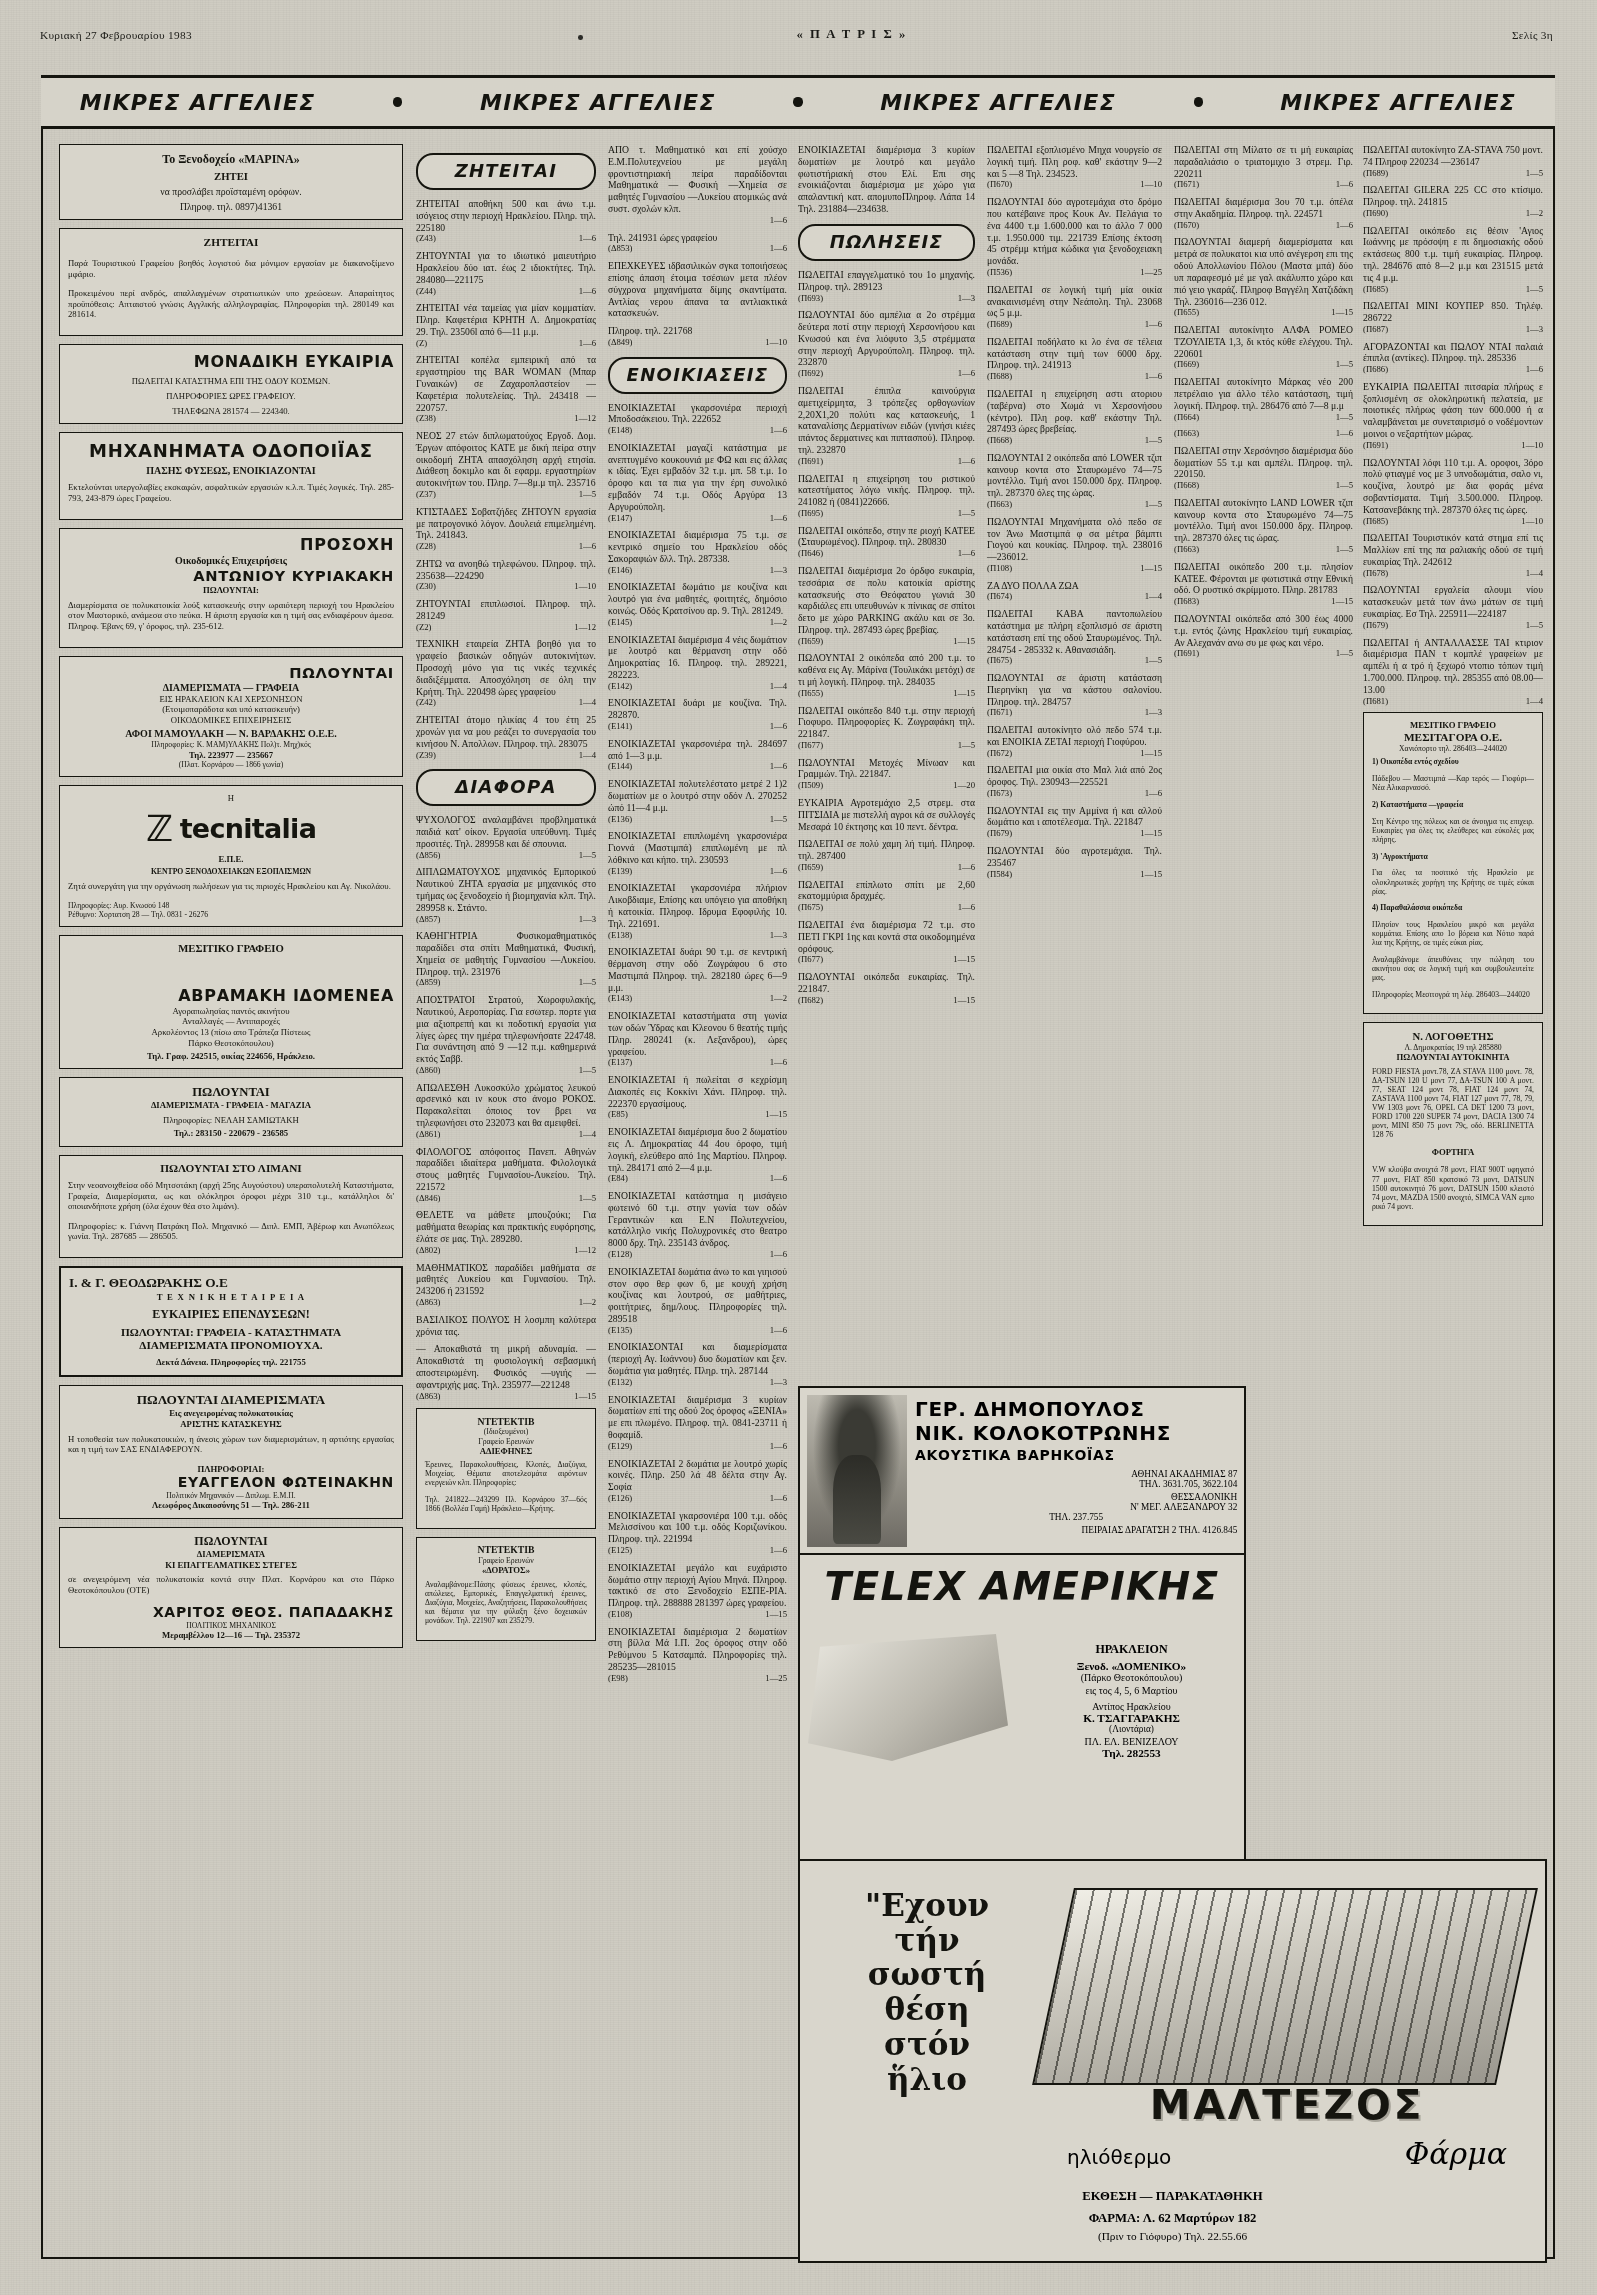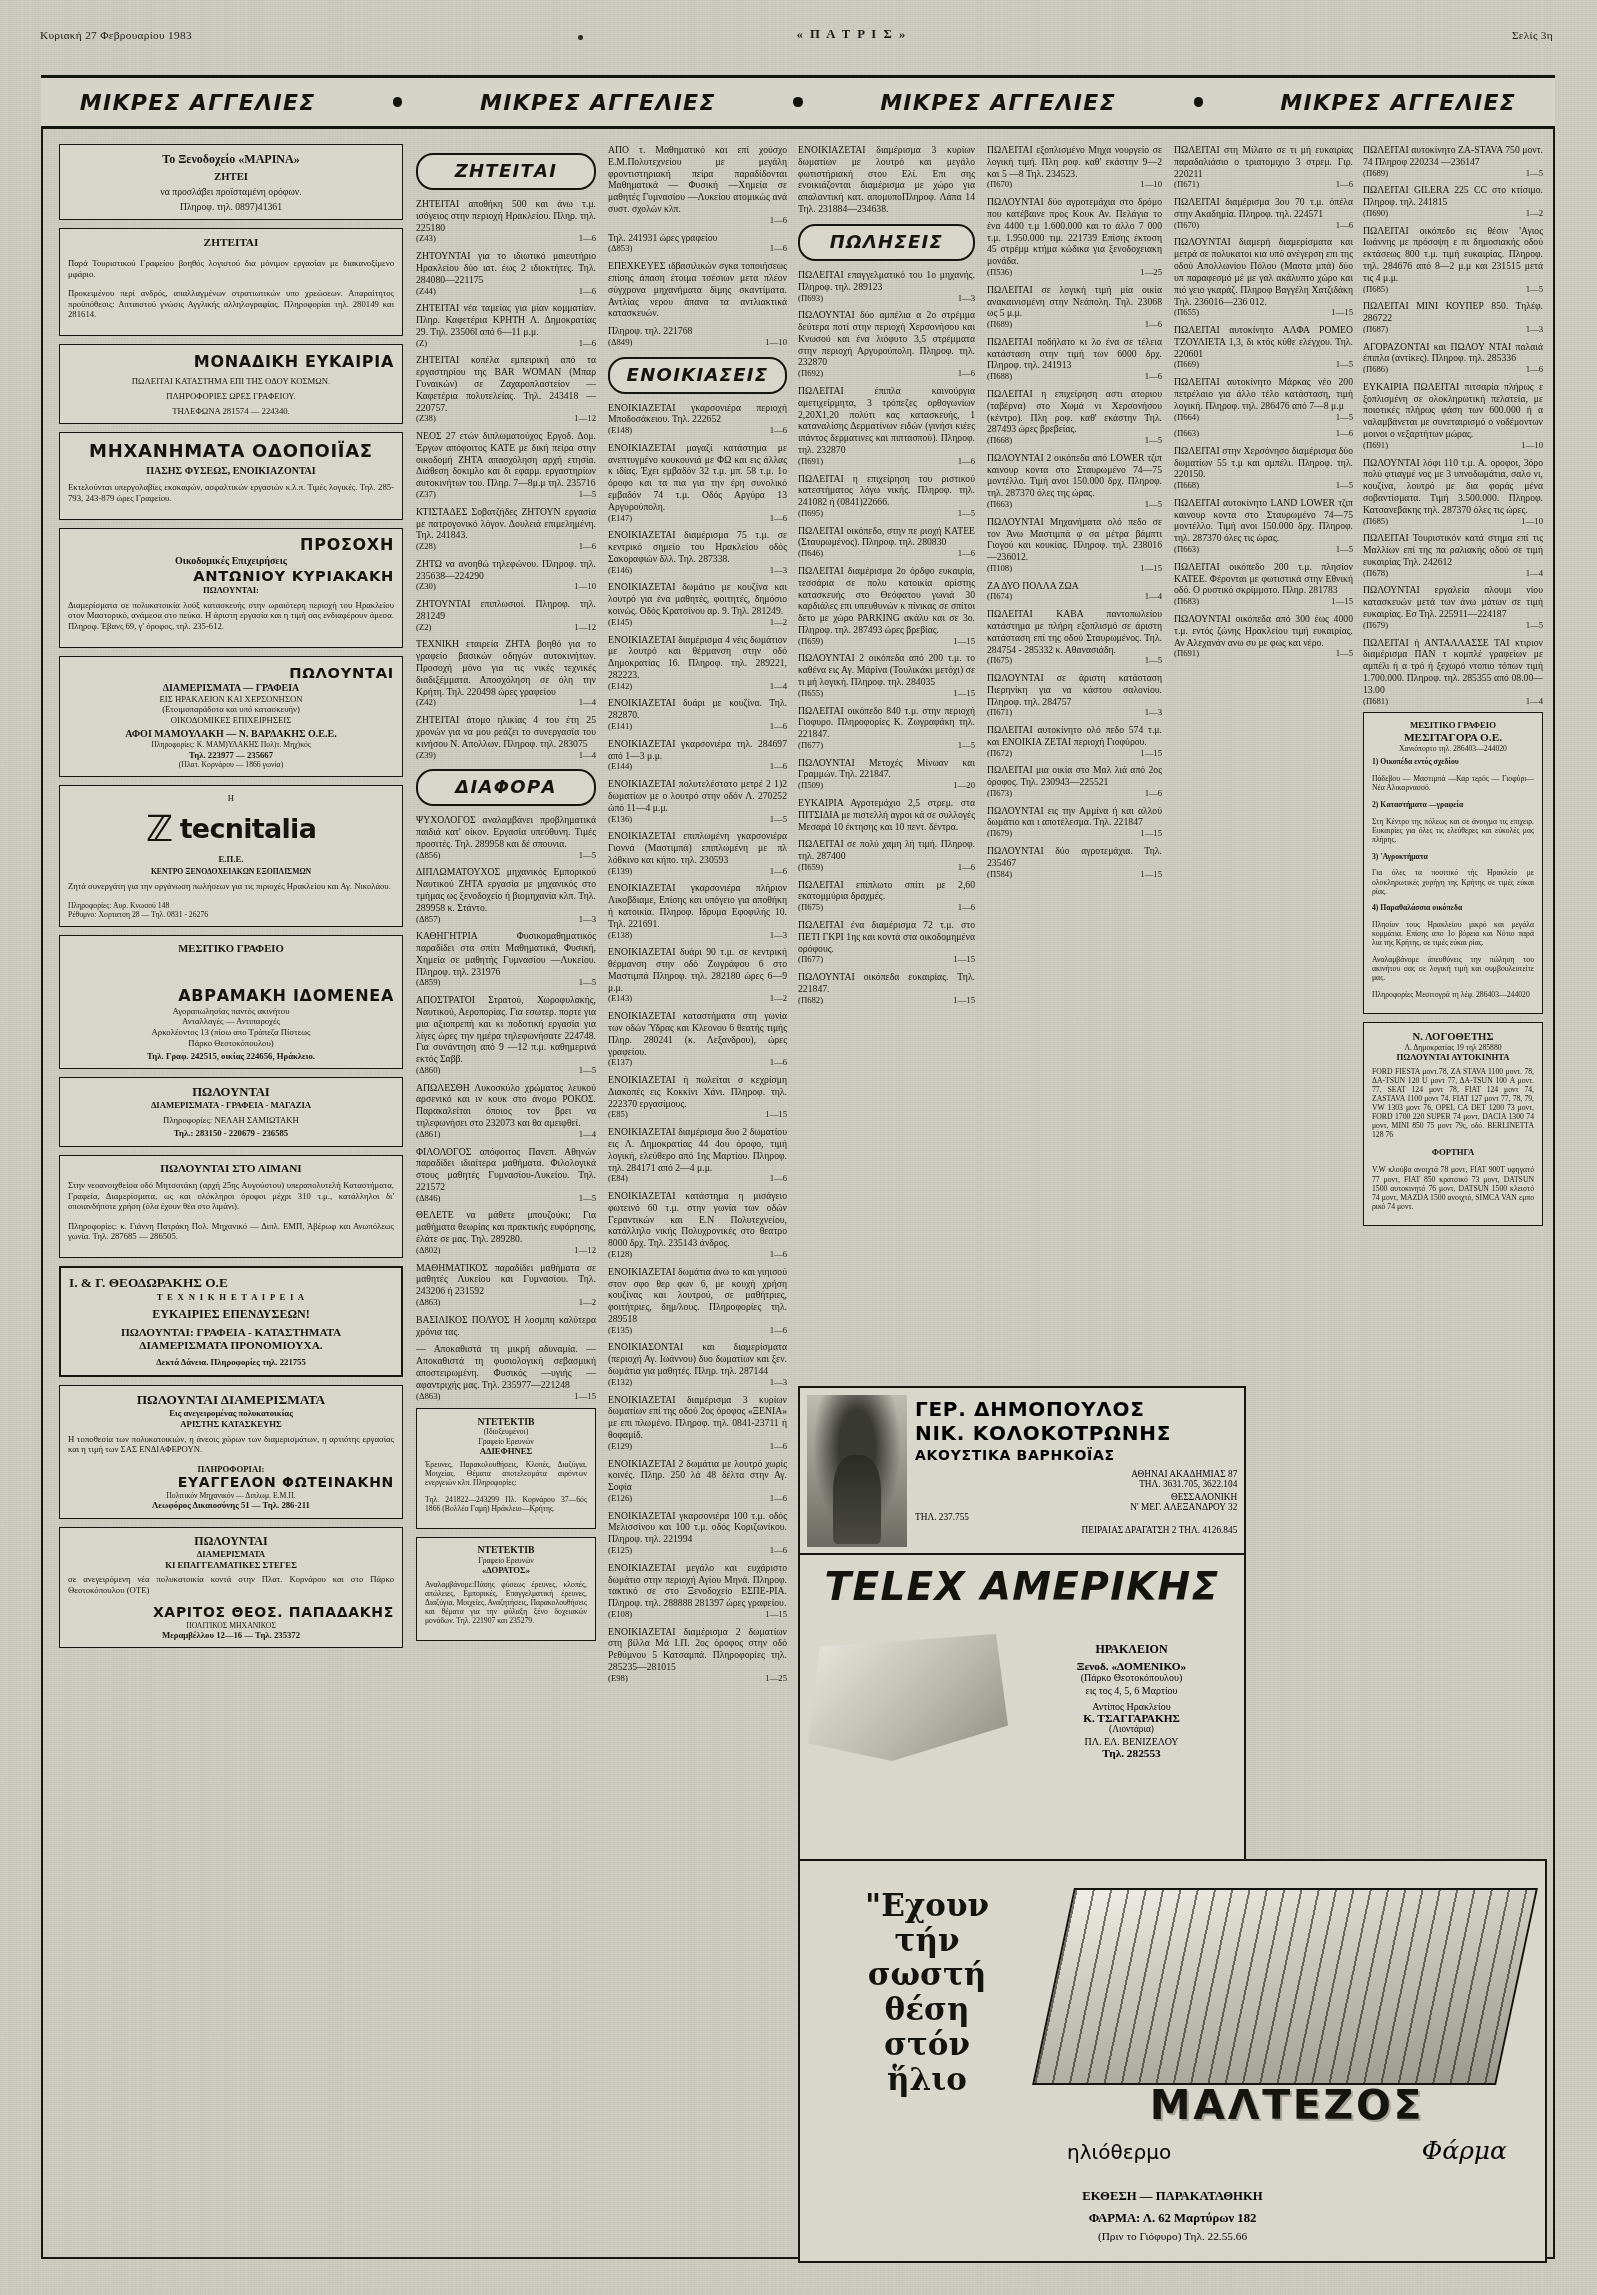--- a/index.html
+++ b/index.html
@@ -942,21 +942,21 @@
   <div class="displayad" style="left:798px; top:1386px; width:444px; height:167px;">
     <div class="portrait" style="left:6.7px;top:6.7px;width:100px;height:152px;"></div>
     <div style="position:absolute;left:115px;top:9.3px;right:6.7px;">
       <div class="ad-name" style="font-size:20px;">ΓΕΡ. ΔΗΜΟΠΟΥΛΟΣ</div>
       <div class="ad-name" style="font-size:20px;">ΝΙΚ. ΚΟΛΟΚΟΤΡΩΝΗΣ</div>
       <div class="ad-name" style="font-size:14px;margin-top:1.3px;">ΑΚΟΥΣΤΙΚΑ ΒΑΡΗΚΟΪΑΣ</div>
       <div style="font-size:9.3px;margin-top:6.7px;text-align:right;">ΑΘΗΝΑΙ ΑΚΑΔΗΜΙΑΣ 87</div>
       <div style="font-size:9.3px;text-align:right;">ΤΗΛ. 3631.705, 3622.104</div>
       <div style="font-size:9.3px;text-align:right;margin-top:2.7px;">ΘΕΣΣΑΛΟΝΙΚΗ</div>
       <div style="font-size:9.3px;text-align:right;">Ν' ΜΕΓ. ΑΛΕΞΑΝΔΡΟΥ 32</div>
-      <div style="font-size:9.3px;text-align:left;">ΤΗΛ. 237.755</div>
+      <div style="font-size:9.3px;text-align:center;">ΤΗΛ. 237.755</div>
       <div style="font-size:9.3px;text-align:right;margin-top:2.7px;">ΠΕΙΡΑΙΑΣ ΔΡΑΓΑΤΣΗ 2 ΤΗΛ. 4126.845</div>
     </div>
   </div>
 
   <div class="displayad" style="left:798px; top:1553px; width:444px; height:307px;">
     <div class="telex" style="position:absolute;left:0;right:0;top:9.3px;">TELEX ΑΜΕΡΙΚΗΣ</div>
     <div style="position:absolute;left:8px;top:79px;width:200px;height:127px;
        background:linear-gradient(135deg,#e9e7df 0%, #bdbab0 55%, #8f8c83 100%);
        clip-path:polygon(6% 10%, 94% 0%, 100% 72%, 42% 100%, 0% 86%);"></div>
     <div style="position:absolute;left:227px;top:87px;right:8px;text-align:center;">
@@ -988,21 +988,21 @@
       <div style="position:absolute;left:0;top:0;right:0;bottom:0;
         background:repeating-linear-gradient(90deg, rgba(20,20,15,.55) 0 2px, rgba(0,0,0,0) 2px 17.3px);"></div>
     </div>
 
     <div style="position:absolute;left:267px;top:220px;width:440px;">
       <div class="ad-name" style="font-size:41px;letter-spacing:2.7px;color:#15150f;text-align:center;
           text-shadow:2px 2px 0 #a6a399;">ΜΑΛΤΕΖΟΣ</div>
     </div>
     <div style="position:absolute;left:267px;top:275px;width:440px;display:flex;justify-content:space-between;align-items:baseline;">
       <span style="font-size:20px;font-family:'DejaVu Sans',sans-serif;">ηλιόθερμο</span>
-      <span style="font-size:25px;font-family:'DejaVu Serif',serif;font-style:italic;">Φάρμα</span>
+      <span style="font-size:30px;font-family:'DejaVu Serif',serif;font-style:italic;">Φάρμα</span>
     </div>
 
     <div style="position:absolute;left:0;right:0;top:328px;text-align:center;">
       <div class="bold" style="font-size:12.7px;">ΕΚΘΕΣΗ — ΠΑΡΑΚΑΤΑΘΗΚΗ</div>
       <div class="bold" style="font-size:12.7px;margin-top:7px;">ΦΑΡΜΑ: Λ. 62 Μαρτύρων 182</div>
       <div style="font-size:11.3px;margin-top:4px;">(Πριν το Γιόφυρο)  Τηλ. 22.55.66</div>
     </div>
   </div>
 
  </div>

